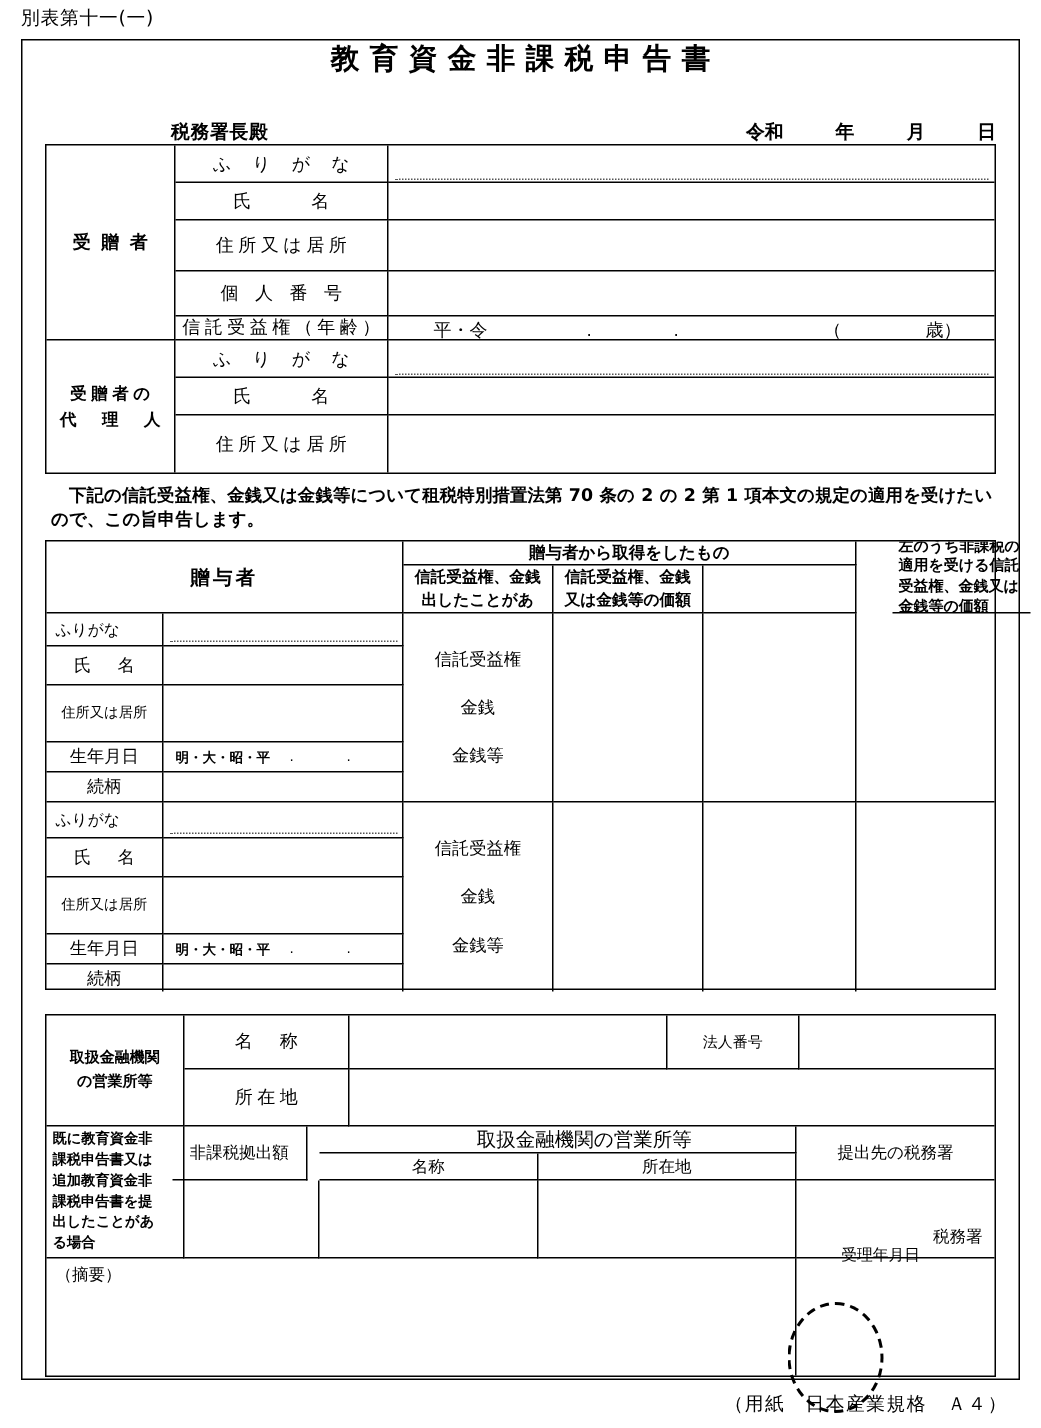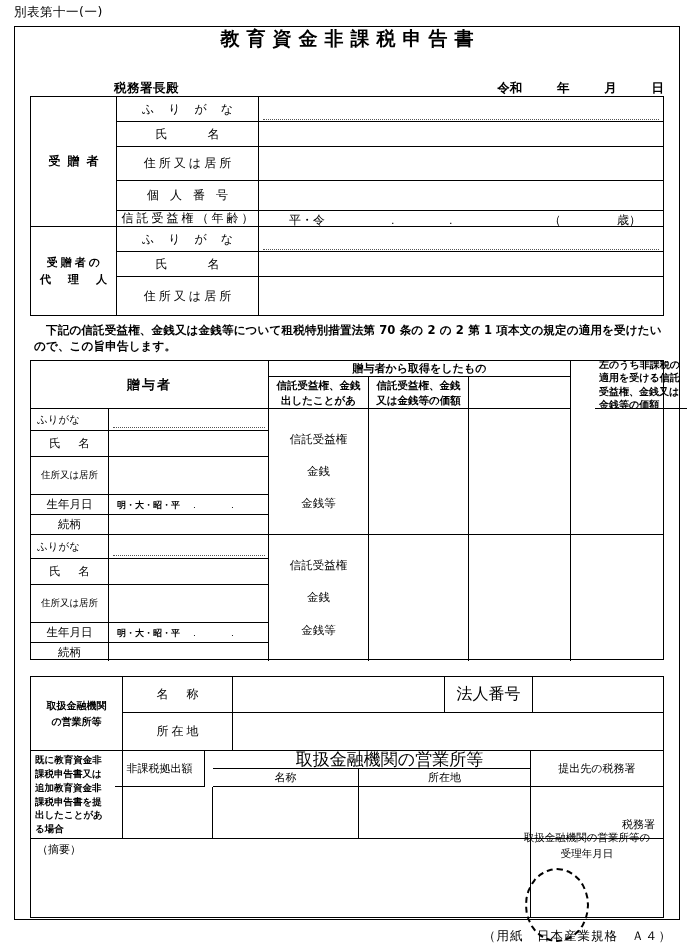--- a/index.html
+++ b/index.html
@@ -340,21 +340,21 @@
     <div class="vlabel bdr-r thick-b" style="left:0; top:0; width:92px; height:74px; font-size:10px; line-height:1.6; font-weight:bold;">
       <span>取扱金融機関</span>
       <span>の営業所等</span>
     </div>
 
     <div class="cell bdr-r bdr-b" style="left:92px; top:0; width:110px; height:36px;">
       <span class="sp1" style="font-size:12px;">名　称</span>
     </div>
     <div class="cell bdr-r bdr-b" style="left:202px; top:0; width:212px; height:36px;"></div>
     <div class="cell bdr-r bdr-b" style="left:414px; top:0; width:88px; height:36px;">
-      <span style="font-size:16px;">法人番号</span>
+      <span style="font-size:10px;">法人番号</span>
     </div>
     <div class="cell bdr-b" style="left:502px; top:0; width:130px; height:36px;"></div>
 
     <div class="cell bdr-r thick-b" style="left:92px; top:36px; width:110px; height:38px;">
       <span class="sp1" style="font-size:12px;">所在地</span>
     </div>
     <div class="cell thick-b" style="left:202px; top:36px; width:430px; height:38px;"></div>
 
     <div class="vlabel bdr-r thick-b" style="left:0; top:74px; width:92px; height:88px; font-size:9.5px; line-height:1.45; font-weight:bold; align-items:flex-start; padding-left:4px;">
       <span>既に教育資金非</span>
@@ -364,21 +364,21 @@
       <span>出したことがあ</span>
       <span>る場合</span>
     </div>
 
     <div class="cell bdr-r bdr-b" style="left:84px; top:74px; width:90px; height:36px;">
       <span style="font-size:11px;">非課税拠出額</span>
     </div>
     <div class="cell bdr-r thick-b" style="left:92px; top:110px; width:90px; height:52px;"></div>
 
     <div class="cell bdr-r bdr-b" style="left:182px; top:74px; width:318px; height:18px;">
-      <span style="font-size:17px;padding-left:36px;">取扱金融機関の営業所等</span>
+      <span style="font-size:13px;padding-left:36px;">取扱金融機関の営業所等</span>
     </div>
     <div class="cell bdr-r bdr-b" style="left:182px; top:92px; width:146px; height:18px;">
       <span style="font-size:11px;">名称</span>
     </div>
     <div class="cell bdr-r bdr-b" style="left:328px; top:92px; width:172px; height:18px;">
       <span style="font-size:11px;">所在地</span>
     </div>
     <div class="cell bdr-r thick-b" style="left:182px; top:110px; width:146px; height:52px;"></div>
     <div class="cell bdr-r thick-b" style="left:328px; top:110px; width:172px; height:52px;"></div>
 
@@ -390,20 +390,19 @@
     </div>
 
     <div class="cell bdr-r left" style="left:0; top:162px; width:500px; height:78px; align-items:flex-start; padding-top:3px; padding-left:6px;">
       <span style="font-size:11px;">（摘要）</span>
     </div>
 
     <div class="cell" style="left:500px; top:162px; width:132px; height:78px;"></div>
   </div>
 
   <div class="stamp-caption" style="left:494px; top:830px; width:186px;">
-    <div>取扱金融機関の営業所等の</div>
     <div>受理年月日</div>
   </div>
   <div class="stamp-circle" style="left:525px; top:868px;"></div>
 
   <div class="footer-note">（用紙　日本産業規格　Ａ４）</div>
 
 </div>
 
 </body></html>

